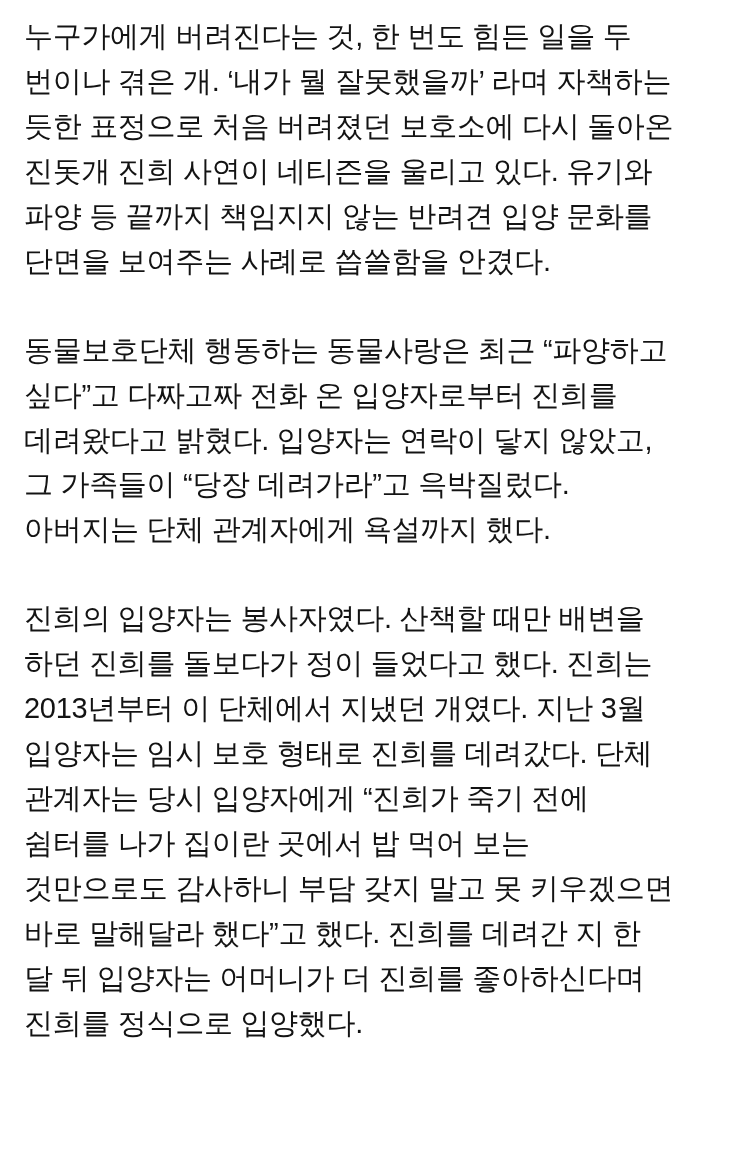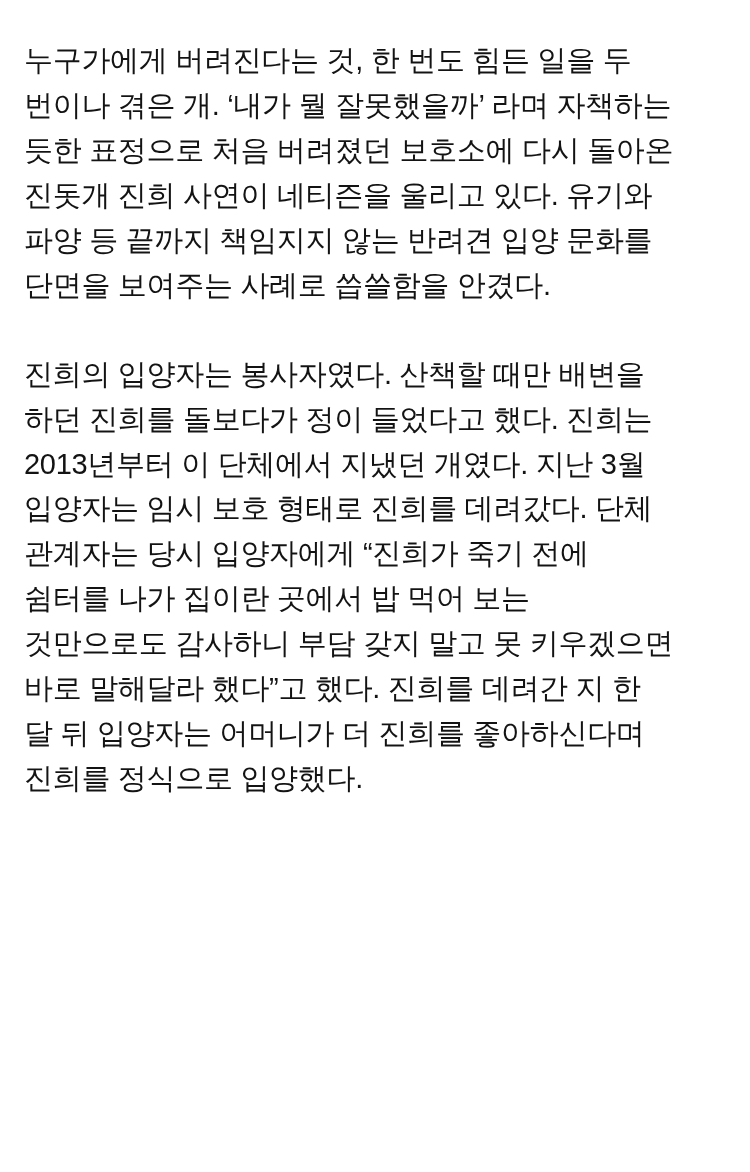--- a/index.html
+++ b/index.html
@@ -9,34 +9,35 @@
   }
   body {
     width: 750px;
     min-height: 1172px;
     font-family: "Liberation Sans", "DejaVu Sans", sans-serif;
     color: #1a1a1a;
   }
   .article {
     box-sizing: border-box;
     width: 698px;
-    padding: 38px 24px 20px 24px;
+    padding: 14px 24px 20px 24px;
   }
   .para {
     font-size: 29px;
     line-height: 1.55;
     letter-spacing: -0.3px;
     word-break: keep-all;
     margin: 0 0 44px 0;
     color: #131313;
     text-align: left;
   }
   .para:last-child {
     margin-bottom: 16px;
   }
 </style>
 </head>
 <body>
 
 <div class="article">
   <p class="para">누구가에게 버려진다는 것, 한 번도 힘든 일을 두 번이나 겪은 개. ‘내가 뭘 잘못했을까’ 라며 자책하는 듯한 표정으로 처음 버려졌던 보호소에 다시 돌아온 진돗개 진희 사연이 네티즌을 울리고 있다. 유기와 파양 등 끝까지 책임지지 않는 반려견 입양 문화를 단면을 보여주는 사례로 씁쓸함을 안겼다.</p>
+  <p class="para">동물보호단체 행동하는 동물사랑은 최근 “파양하고 싶다”고 다짜고짜 전화 온 입양자로부터 진희를 데려왔다고 밝혔다. 입양자는 연락이 닿지 않았고, 그 가족들이 “당장 데려가라”고 윽박질렀다. 아버지는 단체 관계자에게 욕설까지 했다.</p>
   <p class="para">진희의 입양자는 봉사자였다. 산책할 때만 배변을 하던 진희를 돌보다가 정이 들었다고 했다. 진희는 2013년부터 이 단체에서 지냈던 개였다. 지난 3월 입양자는 임시 보호 형태로 진희를 데려갔다. 단체 관계자는 당시 입양자에게 “진희가 죽기 전에 쉼터를 나가 집이란 곳에서 밥 먹어 보는 것만으로도 감사하니 부담 갖지 말고 못 키우겠으면 바로 말해달라 했다”고 했다. 진희를 데려간 지 한 달 뒤 입양자는 어머니가 더 진희를 좋아하신다며 진희를 정식으로 입양했다.</p>
 </div>
 
 </body></html>

